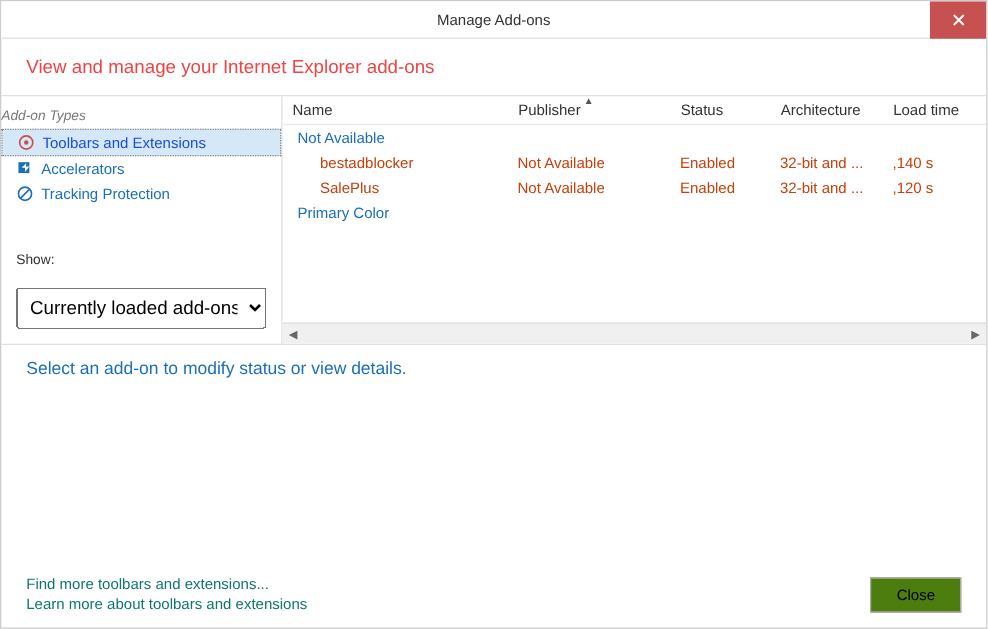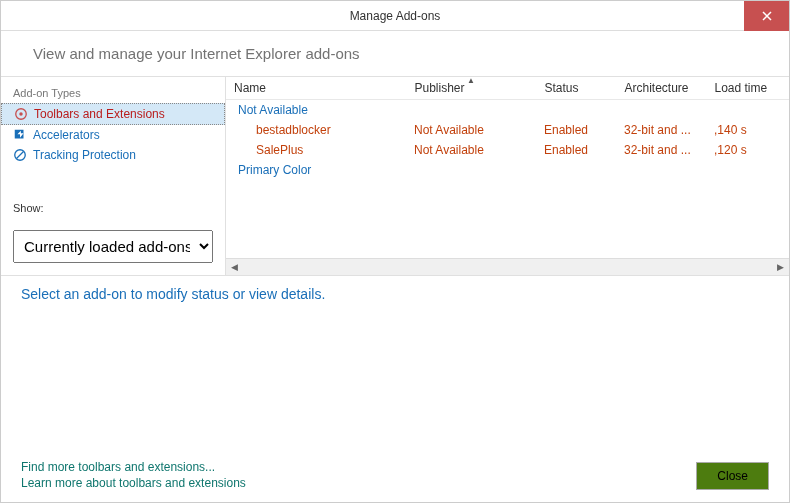--- a/index.html
+++ b/index.html
@@ -1,25 +1,25 @@
 <!DOCTYPE html>
 <html><head>
 <meta charset="utf-8">
 <style>
 * { box-sizing: border-box; margin: 0; padding: 0; font-family: "Segoe UI", Tahoma, sans-serif; }
 body { background: #fff; width: 790px; height: 503px; overflow: hidden; display: flex; flex-direction: column; border: 1px solid #ccc; }
 .titlebar { height: 30px; background: #fff; border-bottom: 1px solid #ddd; display: flex; align-items: center; justify-content: center; position: relative; }
 .titlebar-text { font-size: 12px; color: #333; }
 .close-btn { position: absolute; right: 0; top: 0; width: 45px; height: 30px; background: #c75050; color: #fff; display: flex; align-items: center; justify-content: center; font-size: 14px; cursor: pointer; }
-.header { padding: 14px 32px; font-size: 15px; color: #737373; }
+.header { padding: 14px 20px; font-size: 15px; color: #ef4444; }
 .content { display: flex; border-top: 1px solid #e0e0e0; border-bottom: 1px solid #e0e0e0; height: 200px; }
 .sidebar { width: 225px; border-right: 1px solid #e0e0e0; padding: 6px 0; display: flex; flex-direction: column; }
-.sidebar-label { font-size: 11px; color: #777; padding: 4px 12px; }
+.sidebar-label { font-size: 11px; color: #777; padding: 4px 0; font-style: italic; }
 .sidebar-item { padding: 3px 12px; font-size: 12px; color: #1a6fb8; display: flex; align-items: center; gap: 6px; cursor: pointer; }
-.sidebar-item.selected { background: #d4e8f7; border: 1px dotted #888; color: #b91c1c; }
+.sidebar-item.selected { background: #d4e8f7; border: 1px dotted #888; color: #1d4ed8; }
 .sidebar-item svg { width: 14px; height: 14px; flex-shrink: 0; }
 .show-section { margin-top: auto; padding: 0 12px 6px; }
 .show-label { font-size: 11px; color: #333; }
 .show-select { width: 100%; font-size: 15px; padding: 6px; margin-top: 16px; }
 .main { flex: 1; display: flex; flex-direction: column; overflow: hidden; }
 .table-wrap { flex: 1; overflow: hidden; }
 .table { width: 100%; font-size: 12px; border-collapse: collapse; }
 .table th { text-align: left; font-weight: normal; color: #333; padding: 4px 8px; border-bottom: 1px solid #e8e8e8; border-right: 1px solid transparent; font-size: 12px; position: relative; }
 .sort-ind { position: absolute; top: -1px; left: 50%; transform: translateX(-50%); font-size: 8px; color: #555; }
 .group-row td { color: #1a6fb8; padding: 3px 8px 3px 12px; }

